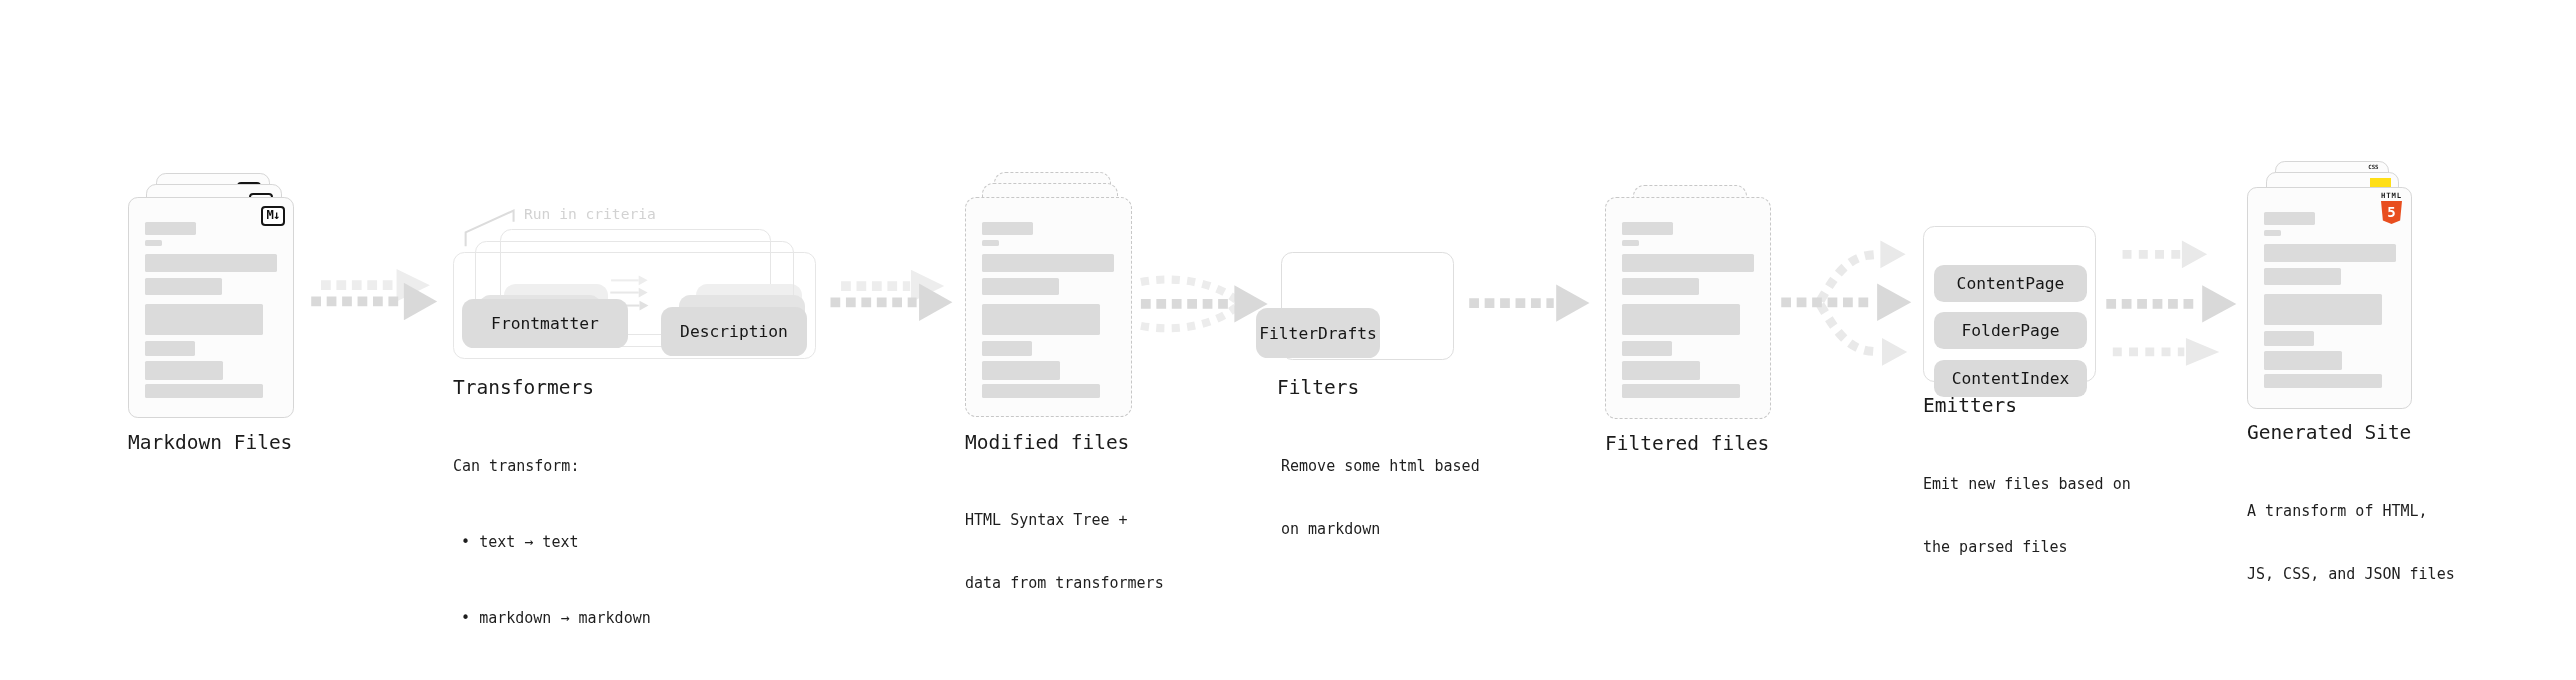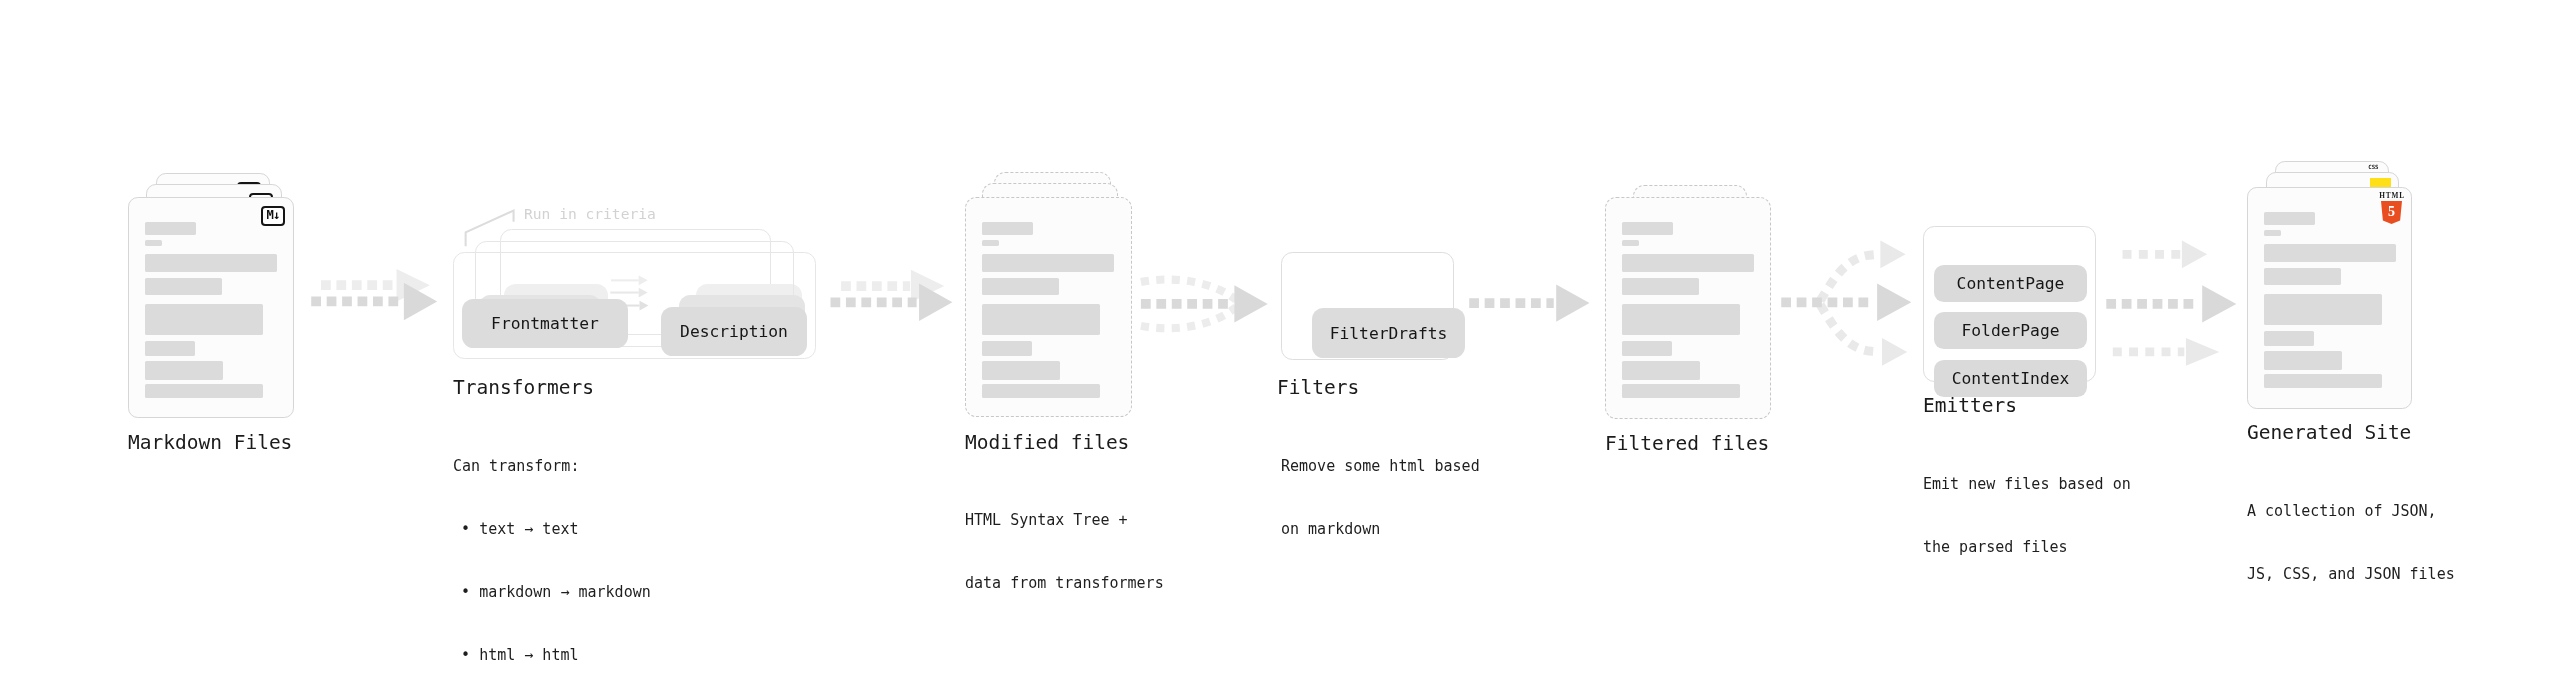--- a/index.html
+++ b/index.html
@@ -23,39 +23,39 @@
 
   .md-badge{position:absolute;top:8.1px;right:8.1px;background:#ffffff;border:2px solid #151515;
             border-radius:4.1px;padding:0 3.3px;font-weight:bold;font-size:12.2px;line-height:15.4px;
             letter-spacing:-0.8px;color:#111;}
 
   
   .css-badge{position:absolute;top:3.3px;right:6.5px;width:16.3px;text-align:center;}
   .css-word{font-weight:bold;font-size:5.7px;line-height:5.7px;color:#222;}
   .css-bar{height:3.3px;background:#2b6df0;margin-top:0.8px;border-radius:0.8px;}
   .js-badge{position:absolute;top:4.9px;right:7.3px;width:21px;height:10.6px;background:#ffdf17;}
-  .h5{position:absolute;top:4.1px;right:7.3px;width:24.4px;text-align:center;font-family:Liberation Serif, serif;}
+  .h5{position:absolute;top:4.1px;right:7.3px;width:24.4px;text-align:center;}
   .h5-word{font-weight:bold;font-size:7.3px;line-height:8.1px;color:#1b1b1b;letter-spacing:0.8px;}
   .h5-shield{width:21px;height:23px;margin:0.8px auto 0;background:#e84e1f;color:#fff;
              clip-path:polygon(0 0,100% 0,91% 85%,50% 100%,9% 85%);
              font-weight:bold;font-size:14px;line-height:22px;}
 
   
   .tbox{position:absolute;border:1.6px solid #e6e6e6;border-radius:11.4px;background:transparent;box-sizing:border-box;}
   .wbox{position:absolute;border:1.6px solid #dedede;border-radius:11.4px;background:#ffffff;box-sizing:border-box;}
   .pill{position:absolute;background:#dcdcdc;border-radius:11.4px;display:flex;align-items:center;
         justify-content:center;font-size:16.3px;color:#161616;margin-top:28px;}
   .pill.g1{background:#e4e4e4;}
   .pill.g2{background:#efefef;}
   .epill{border-radius:9.8px;background:#dadada;}
 
   
   .title{position:absolute;font-size:19.5px;line-height:1.1;color:#1b1b1b;white-space:pre;}
   .caption{position:absolute;font-size:15px;line-height:21px;color:#1e1e1e;white-space:pre;}
-  .caption .indent{padding-left:8.1px;}
+  .caption .indent{padding-left:8.1px;margin-top:13px;}
   .annot{position:absolute;left:524px;top:205px;font-size:14.6px;color:#d2d2d2;white-space:pre;}
 </style>
 </head>
 <body>
 
 <div class="canvas">
 
   <svg class="arrows" width="2576" height="681" viewBox="0 0 3170 838">
 
     <g>
@@ -174,21 +174,21 @@
     </div>
     <div class="title" style="left:965px;top:432px">Modified files</div>
     <div class="caption" style="left:965px;top:468px">
       <div>HTML Syntax Tree +</div>
       <div>data from transformers</div>
     </div>
   </div>
 
   <div>
     <div class="wbox" style="left:1281px;top:252px;width:173px;height:108px;z-index:2"></div>
-    <div class="pill" style="left:1312px;top:280px;width:153px;height:50px;z-index:3">FilterDrafts</div>
+    <div class="pill" style="left:1256px;top:280px;width:124px;height:50px;z-index:3">FilterDrafts</div>
     <div class="title" style="left:1277px;top:377px">Filters</div>
     <div class="caption" style="left:1281px;top:414px">
       <div>Remove some html based</div>
       <div>on markdown</div>
     </div>
   </div>
 
   <div>
     <div class="card dashed z1" style="left:1633px;top:185px;width:114px;height:211px"></div>
     <div class="card dashed z3" style="left:1605px;top:197px;width:166px;height:222px">
@@ -235,19 +235,19 @@
       <div class="bar b2"></div>
       <div class="bar b3"></div>
       <div class="bar b4"></div>
       <div class="bar b5"></div>
       <div class="bar b6"></div>
       <div class="bar b7"></div>
       <div class="bar b8"></div>
     </div>
     <div class="title" style="left:2247px;top:422px">Generated Site</div>
     <div class="caption" style="left:2247px;top:459px">
-      <div>A collection of JSON,</div>
+      <div>A transform of HTML,</div>
       <div>JS, CSS, and JSON files</div>
     </div>
   </div>
 
 </div>
 
 
 </body></html>

